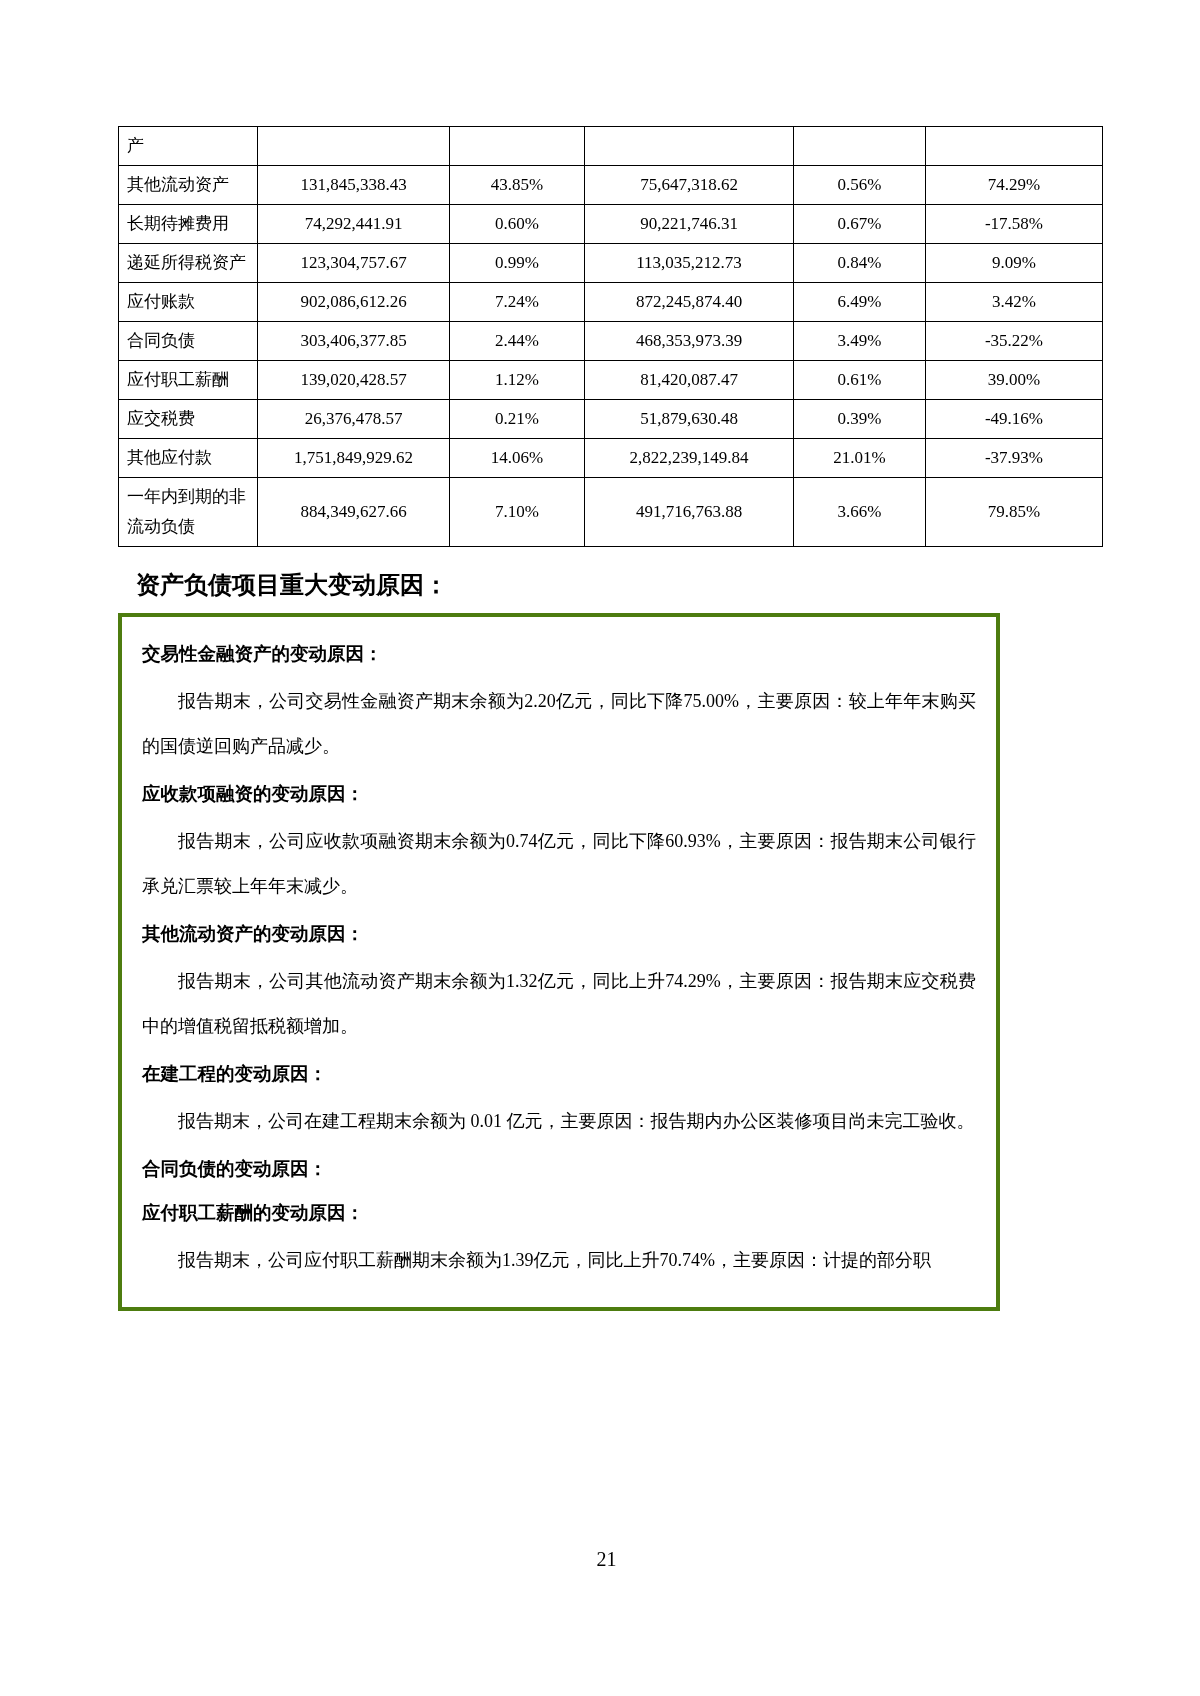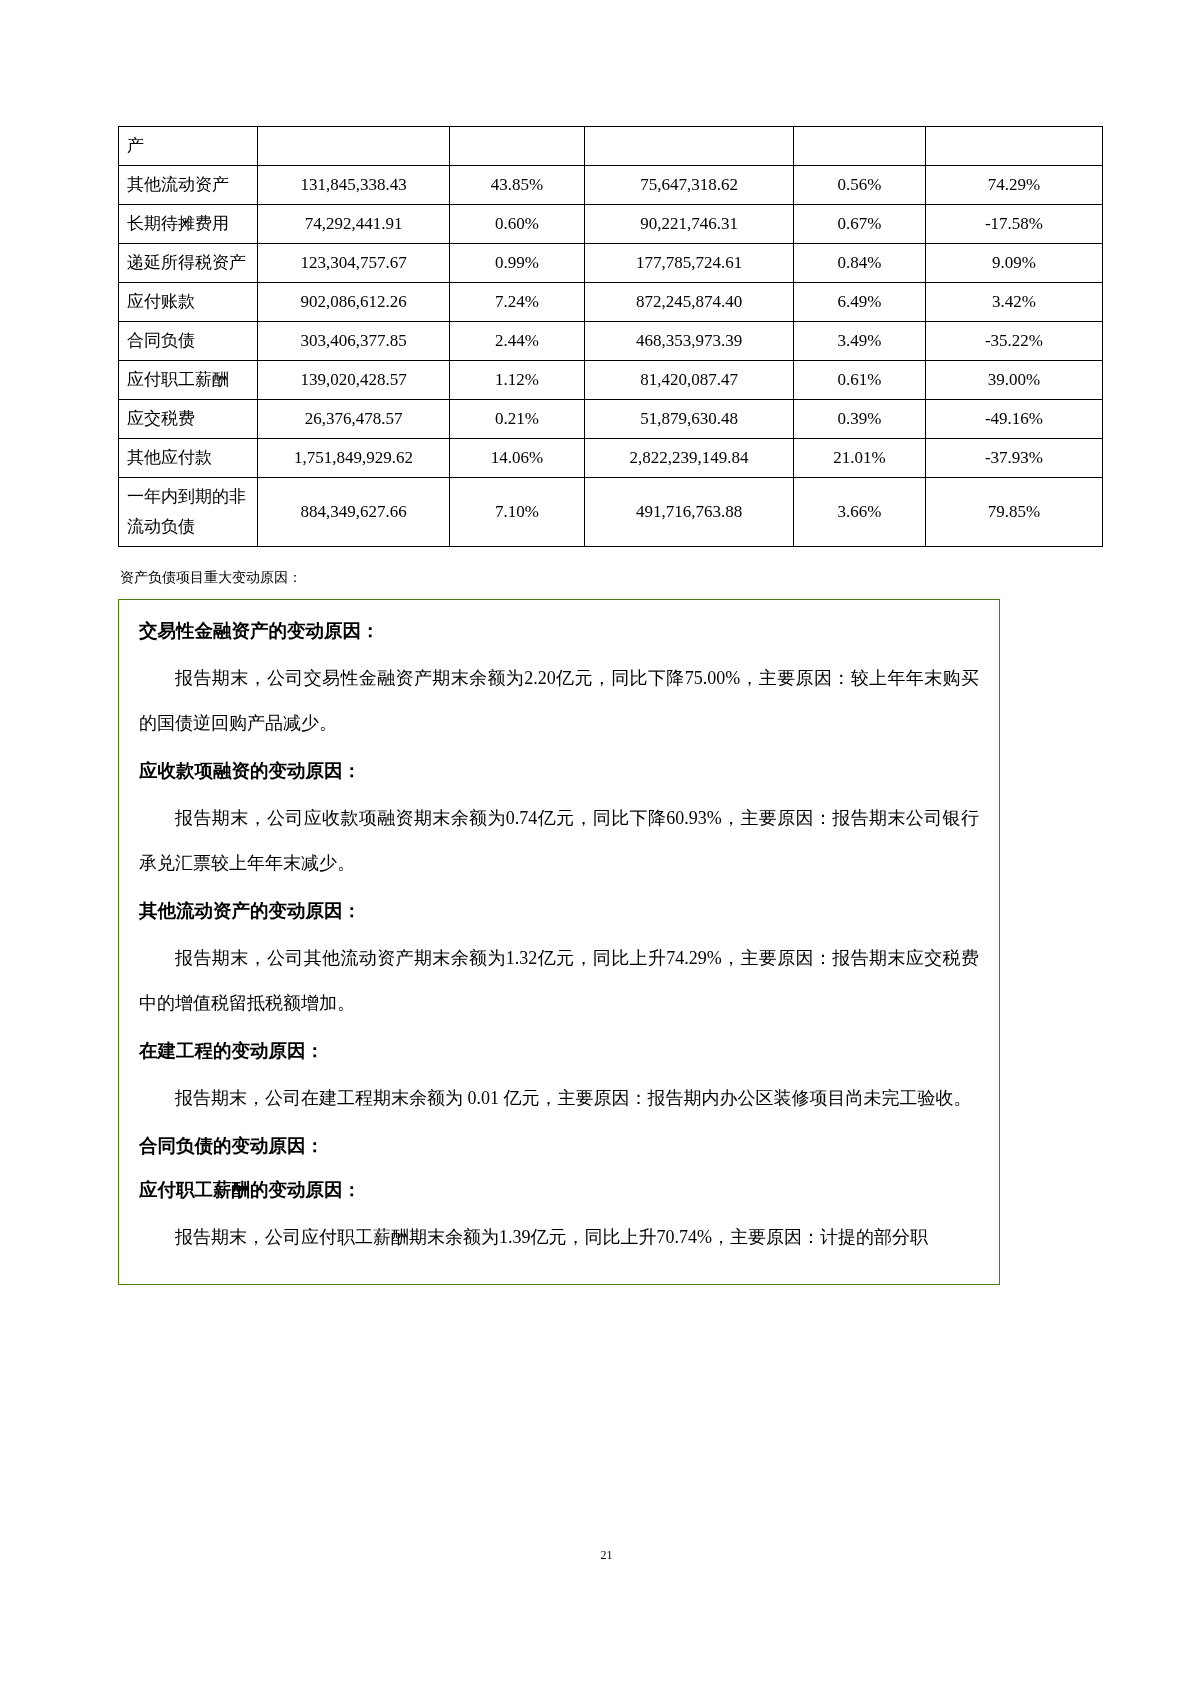--- a/index.html
+++ b/index.html
@@ -46,28 +46,28 @@
     text-align: center;
   }
   td.w2 { width: 175px; }
   td.w3 { width: 118px; }
   td.w4 { width: 192px; margin-left: 8px; }
   td.w5 { width: 115px; }
   td.w6 { width: 160px; }
 
   
   .section-title {
-    font-weight: normal;
-    font-size: 14px;
-    margin: 22px 0 12px 2px;
+    font-weight: bold;
+    font-size: 24px;
+    margin: 22px 0 12px 18px;
     font-family: "Liberation Serif", "DejaVu Serif", serif;
   }
   .boxed {
-    border: 1px solid #4d7c0f;
-    padding: 12px 20px 18px 20px;
+    border: 4px solid #4d7c0f;
+    padding: 18px 20px 18px 20px;
     box-sizing: border-box;
     width: 882px;
   }
   .sub-title {
     font-weight: bold;
     font-size: 18.5px;
     margin: 0 0 6px 0;
     line-height: 38px;
   }
   .sub-title + .para { margin-top: 0; font-family: Liberation Serif, serif; }
@@ -78,21 +78,21 @@
     text-indent: 2em;
     text-align: justify;
   }
   .blk { margin-bottom: 4px; }
   .pageno {
     position: absolute;
     left: 13px;
     right: 0;
     top: 1548px;
     text-align: center;
-    font-size: 12px;
+    font-size: 20px;
     font-family: "Liberation Serif", "DejaVu Serif", serif;
   }
 </style>
 </head>
 <body>
 
 <div class="page">
   <div class="content">
 
     <table class="fin">
@@ -118,21 +118,21 @@
           <td class="num w2">74,292,441.91</td>
           <td class="num w3">0.60%</td>
           <td class="num w4">90,221,746.31</td>
           <td class="num w5">0.67%</td>
           <td class="num w6">-17.58%</td>
         </tr>
         <tr>
           <td class="label">递延所得税资产</td>
           <td class="num w2">123,304,757.67</td>
           <td class="num w3">0.99%</td>
-          <td class="num w4">177,785,724.61</td>
+          <td class="num w4">113,035,212.73</td>
           <td class="num w5">0.84%</td>
           <td class="num w6">9.09%</td>
         </tr>
         <tr>
           <td class="label">应付账款</td>
           <td class="num w2">902,086,612.26</td>
           <td class="num w3">7.24%</td>
           <td class="num w4">872,245,874.40</td>
           <td class="num w5">6.49%</td>
           <td class="num w6">3.42%</td>

